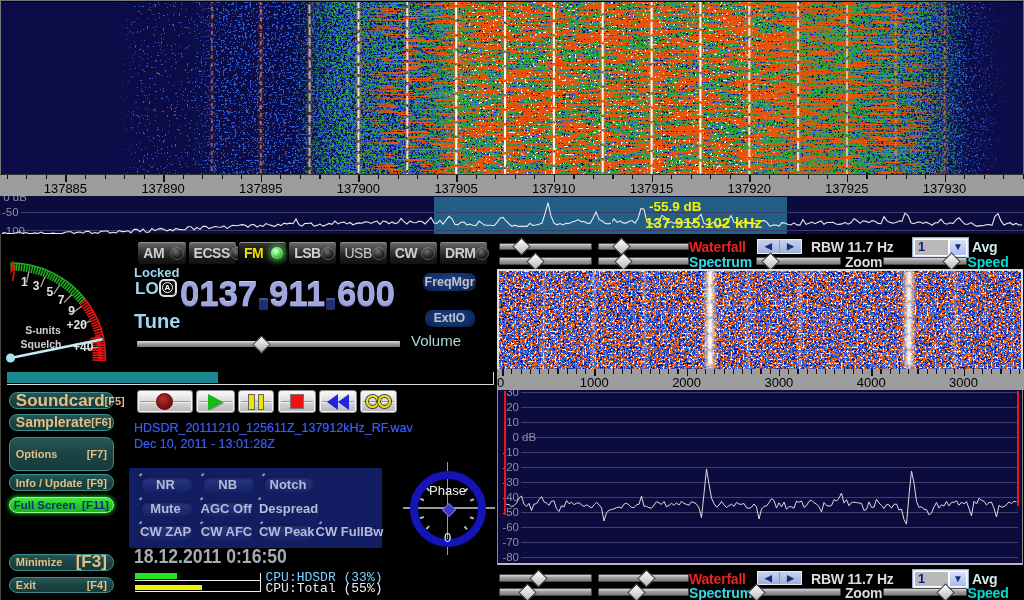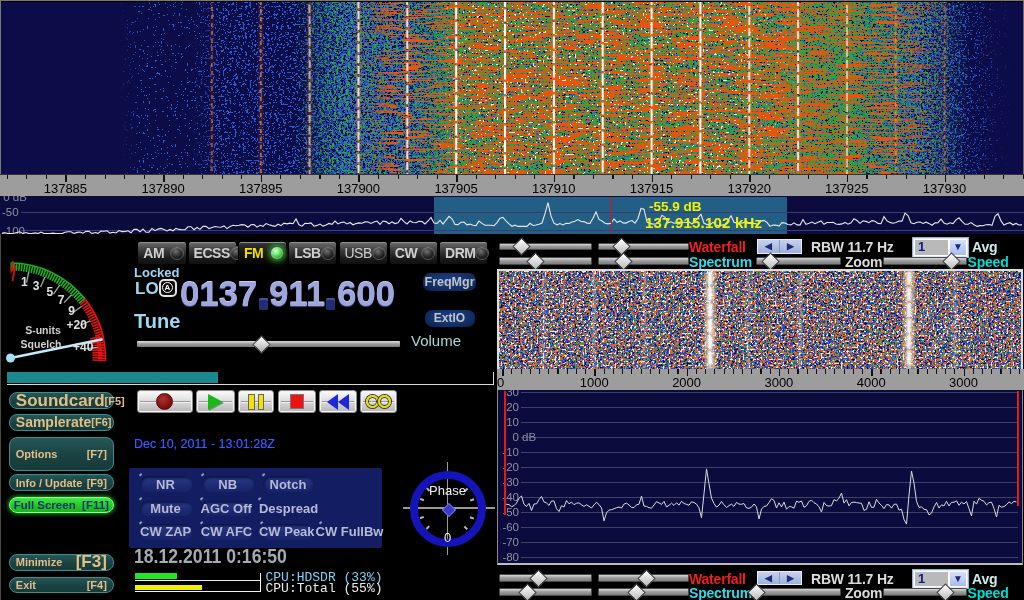--- a/index.html
+++ b/index.html
@@ -478,20 +478,21 @@
     </div>
     <div style="position:absolute;left:359.5px;top:389.3px;width:37.2px;height:22.8px;background:linear-gradient(#fbfbfb,#dedede 45%,#b6b6b6);border:1px solid #8a8a8a;border-radius:3px;box-shadow:inset 0 0 0 1px #f4f4f4;box-sizing:border-box;display:flex;align-items:center;justify-content:center">
       <div style="position:absolute;left:2px;right:2px;top:10px;height:1px;background:#9a9a9a;box-shadow:0 1px 0 #f0f0f0"></div>
       <div style="position:relative">
         <div style="display:flex">
           <div style="width:9px;height:9px;border:2.5px solid #e8e000;border-radius:50%;box-shadow:0 0 0 1px #333,inset 0 0 0 1px #333"></div>
           <div style="width:9px;height:9px;border:2.5px solid #e8e000;border-radius:50%;box-shadow:0 0 0 1px #333,inset 0 0 0 1px #333;margin-left:-1px"></div>
         </div>
       </div>
     </div>
+<div style="position:absolute;left:134px;top:419.5px;font-size:12.5px;color:#3b5cf0;text-shadow:0 0 1px #2233bb">HDSDR_20111210_125611Z_137912kHz_RF.wav</div>
 <div style="position:absolute;left:134px;top:436px;font-size:12.5px;color:#3b5cf0;text-shadow:0 0 1px #2233bb">Dec 10, 2011 - 13:01:28Z</div>
 <div style="position:absolute;left:128.5px;top:466.5px;width:253px;height:80.5px;background:#121e61;border-radius:2px">
       <div style="position:absolute;left:10.0px;top:6.3px;width:2.5px;height:1.5px;background:#b8b8cc;opacity:0.8;transform:rotate(-40deg)"></div>
       <div style="position:absolute;left:11.0px;top:8.8px;width:52px;height:15.8px;background:linear-gradient(#2d3c8a,#1d2b72 60%,#18246a);border-radius:7px;box-shadow:inset 1px 2px 3px #0a1140;display:flex;align-items:center;justify-content:center;font-weight:bold;font-size:13px;color:#b7bad4">NR</div>
       <div style="position:absolute;left:72.2px;top:6.3px;width:2.5px;height:1.5px;background:#b8b8cc;opacity:0.8;transform:rotate(-40deg)"></div>
       <div style="position:absolute;left:73.2px;top:8.8px;width:52px;height:15.8px;background:linear-gradient(#2d3c8a,#1d2b72 60%,#18246a);border-radius:7px;box-shadow:inset 1px 2px 3px #0a1140;display:flex;align-items:center;justify-content:center;font-weight:bold;font-size:13px;color:#b7bad4">NB</div>
       <div style="position:absolute;left:133.8px;top:6.3px;width:2.5px;height:1.5px;background:#b8b8cc;opacity:0.8;transform:rotate(-40deg)"></div>
       <div style="position:absolute;left:134.8px;top:8.8px;width:49.3px;height:15.8px;background:linear-gradient(#2d3c8a,#1d2b72 60%,#18246a);border-radius:7px;box-shadow:inset 1px 2px 3px #0a1140;display:flex;align-items:center;justify-content:center;font-weight:bold;font-size:13px;color:#b7bad4">Notch</div>
       <div style="position:absolute;left:10.0px;top:30.5px;width:2.5px;height:1.5px;background:#b8b8cc;opacity:0.8;transform:rotate(-40deg)"></div>
       <div style="position:absolute;left:11.0px;top:33.0px;width:52px;height:15.8px;background:linear-gradient(#2d3c8a,#1d2b72 60%,#18246a);border-radius:7px;box-shadow:inset 1px 2px 3px #0a1140;display:flex;align-items:center;justify-content:center;font-weight:bold;font-size:13px;color:#b7bad4">Mute</div>

